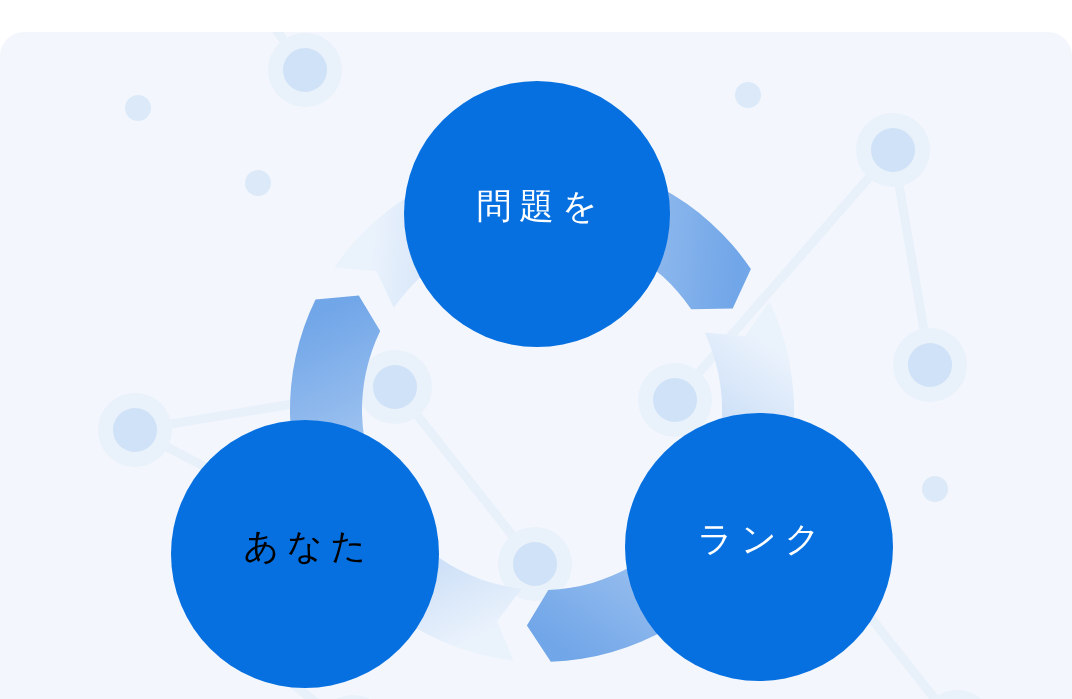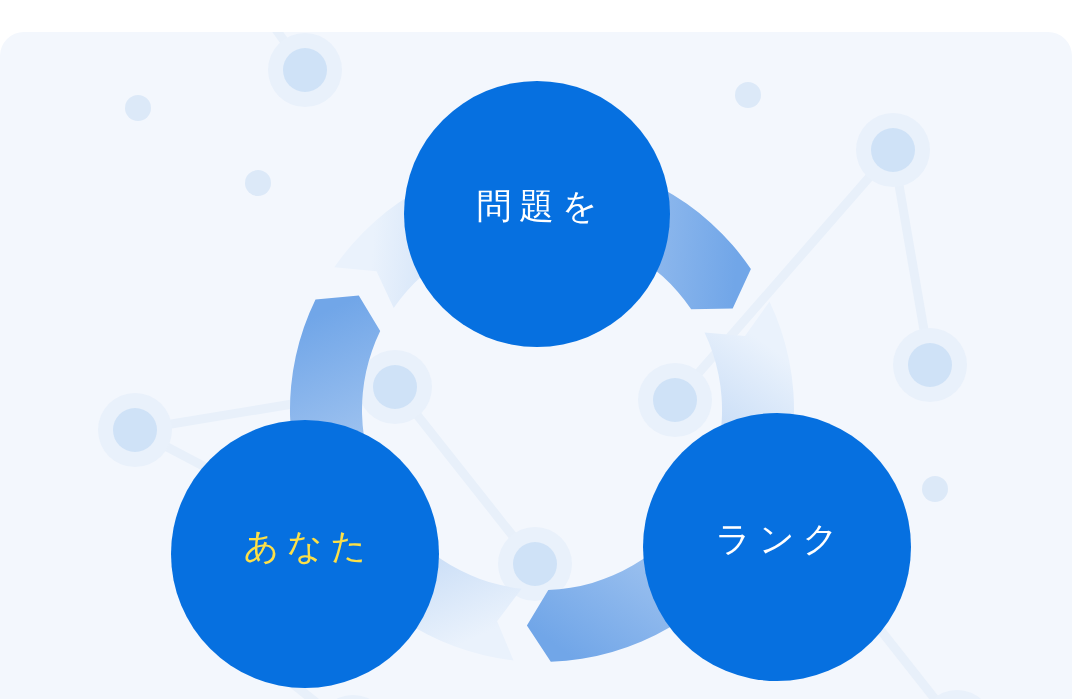--- a/index.html
+++ b/index.html
@@ -23,21 +23,21 @@
     color:#FFFFFF;
     font-size:35px;
     line-height:1.45;
     letter-spacing:0.22em;
     text-indent:0.22em;
     text-align:center;
     transform:translateY(-8px);
     user-select:none;
   }
   #circle-top{left:404px;top:49px;width:266px;height:266px;}
-  #circle-right{left:643px;top:381px;width:268px;height:268px;}
+  #circle-right{left:625px;top:381px;width:268px;height:268px;}
   #circle-left{left:171px;top:388px;width:268px;height:268px;}
 </style>
 </head>
 <body>
 
 <div class="card" style="background: rgb(243, 247, 253); margin-top: 32px;">
 
   <svg class="decor-svg" viewBox="0 0 1072 699">
     <defs>
       <linearGradient id="gradSeg1" gradientUnits="userSpaceOnUse" x1="741" y1="294" x2="527" y2="593">
@@ -104,18 +104,18 @@
     </div>
   </div>
 
   <div class="step-circle" id="circle-right" style="background: rgb(6, 112, 224);">
     <div class="step-text" style="color: rgb(255, 255, 255);">
       <span>ランク</span>
     </div>
   </div>
 
   <div class="step-circle" id="circle-left" style="background: rgb(6, 112, 224);">
-    <div class="step-text" style="color: #fde047;">
+    <div class="step-text" style="color: #000000;">
       <span>あなた</span>
     </div>
   </div>
 
 </div>
 
 </body></html>

